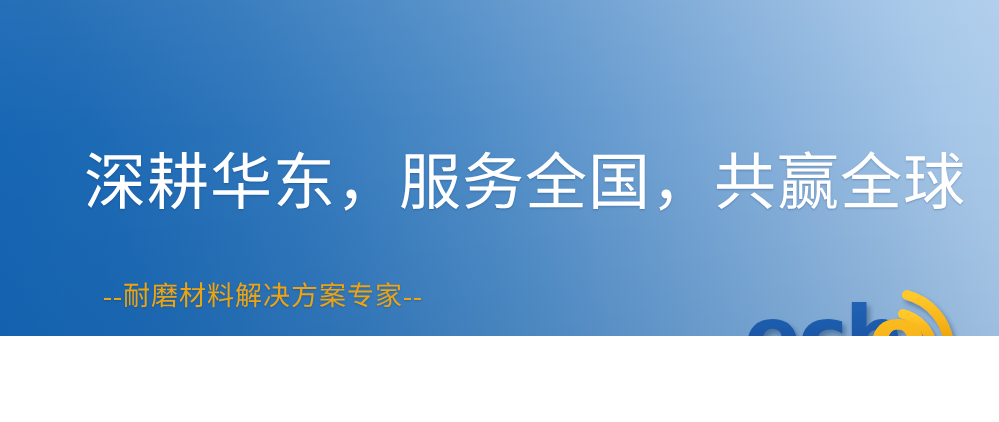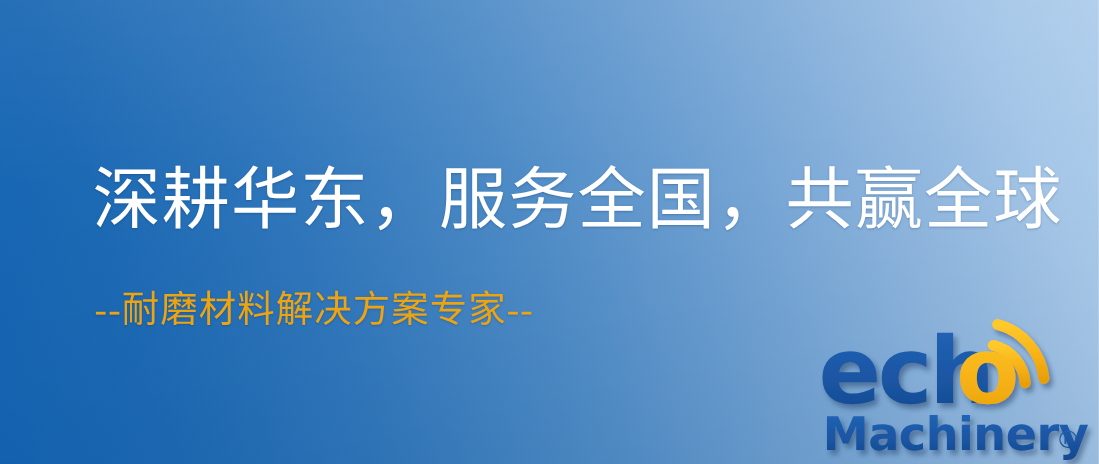--- a/index.html
+++ b/index.html
@@ -4,21 +4,21 @@
 <title>Banner</title>
 <style>
   html, body {
     margin: 0;
     padding: 0;
     background: #ffffff;
   }
   #banner {
     position: relative;
     width: 999px;
-    height: 422px;
+    height: 336px;
     overflow: hidden;
     font-family: "Liberation Sans", sans-serif;
     
     background:
       linear-gradient(72deg,
         #1464b4 0%,
         #1c69b4 14%,
         #2f76bb 30%,
         #4d8bc6 48%,
         #6ea0d2 64%,
@@ -49,24 +49,24 @@
     letter-spacing: 1px;
     white-space: nowrap;
     text-shadow: 0 1px 2px rgba(0, 40, 90, 0.28);
     z-index: 3;
   }
 
   .subtitle {
     position: absolute;
     left: 86px;
     top: 266px;
-    margin: 0;
+    margin: 17px;
     color: #eda410;
     font-family: "Liberation Serif", "DejaVu Serif", serif;
-    font-size: 34px;
+    font-size: 27px;
     font-weight: 400;
     line-height: 1;
     letter-spacing: 1px;
     white-space: nowrap;
     text-shadow: 0 1px 2px rgba(0, 40, 90, 0.25);
     z-index: 3;
   }
 
   
   .logo {

